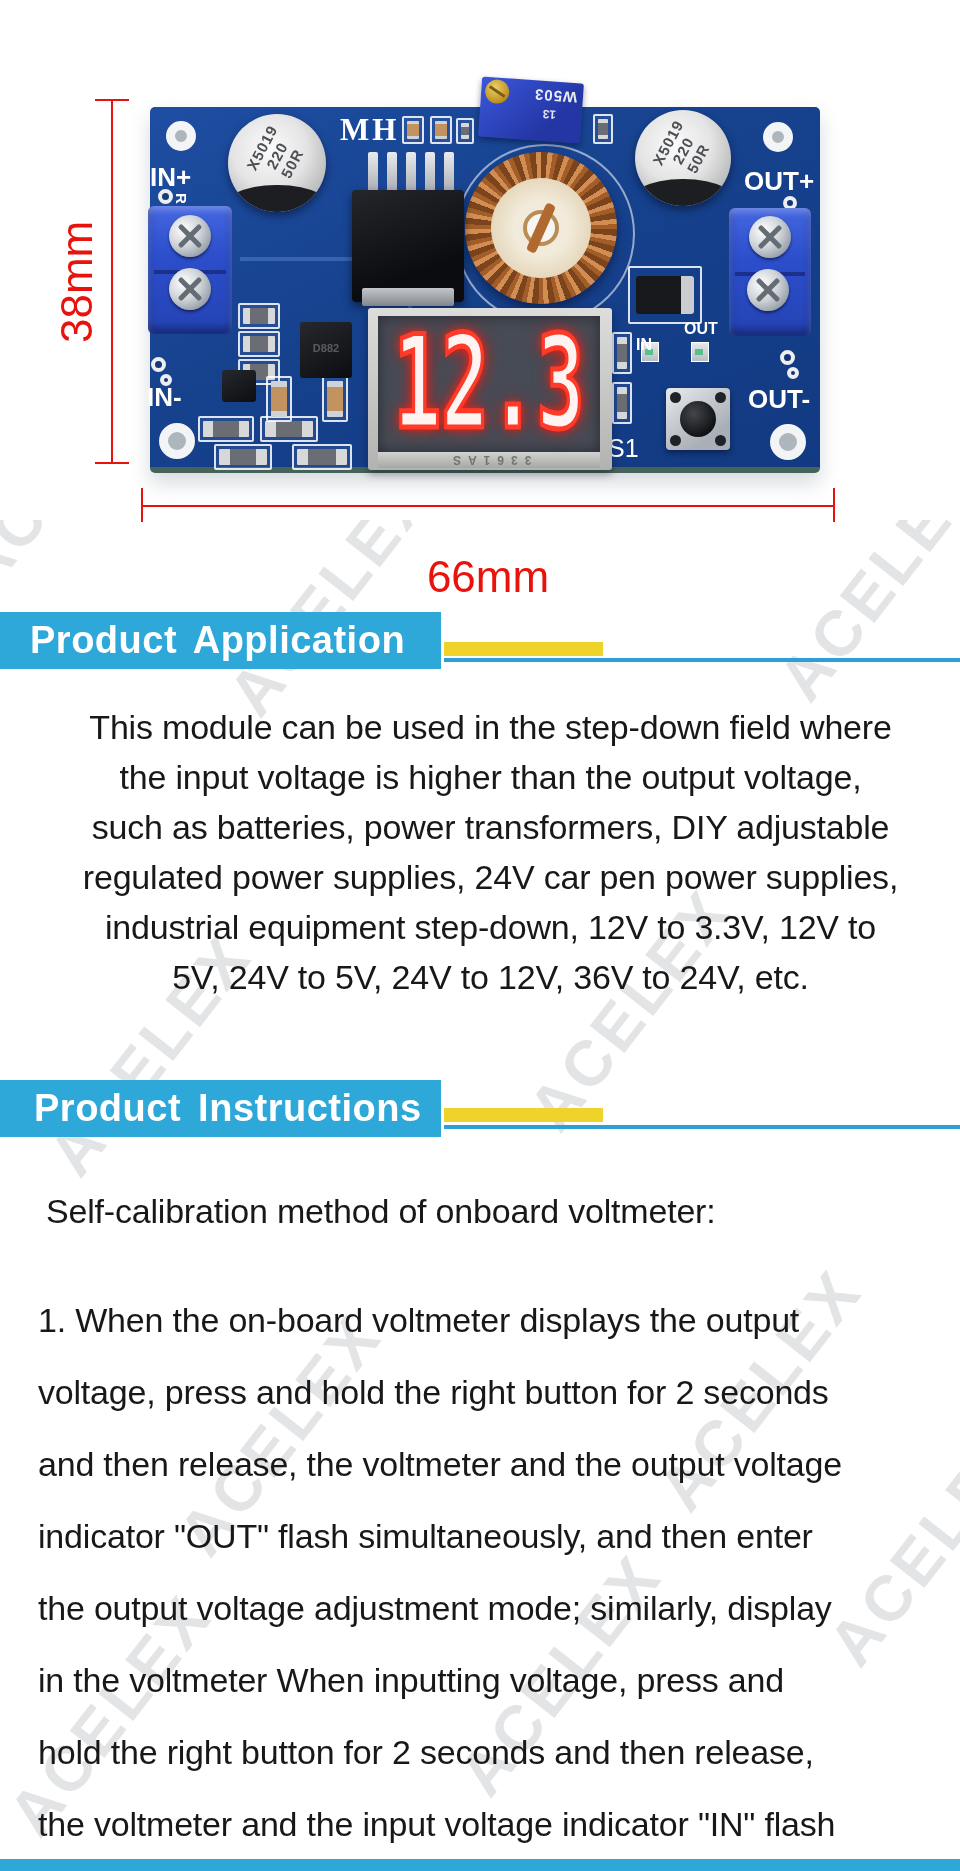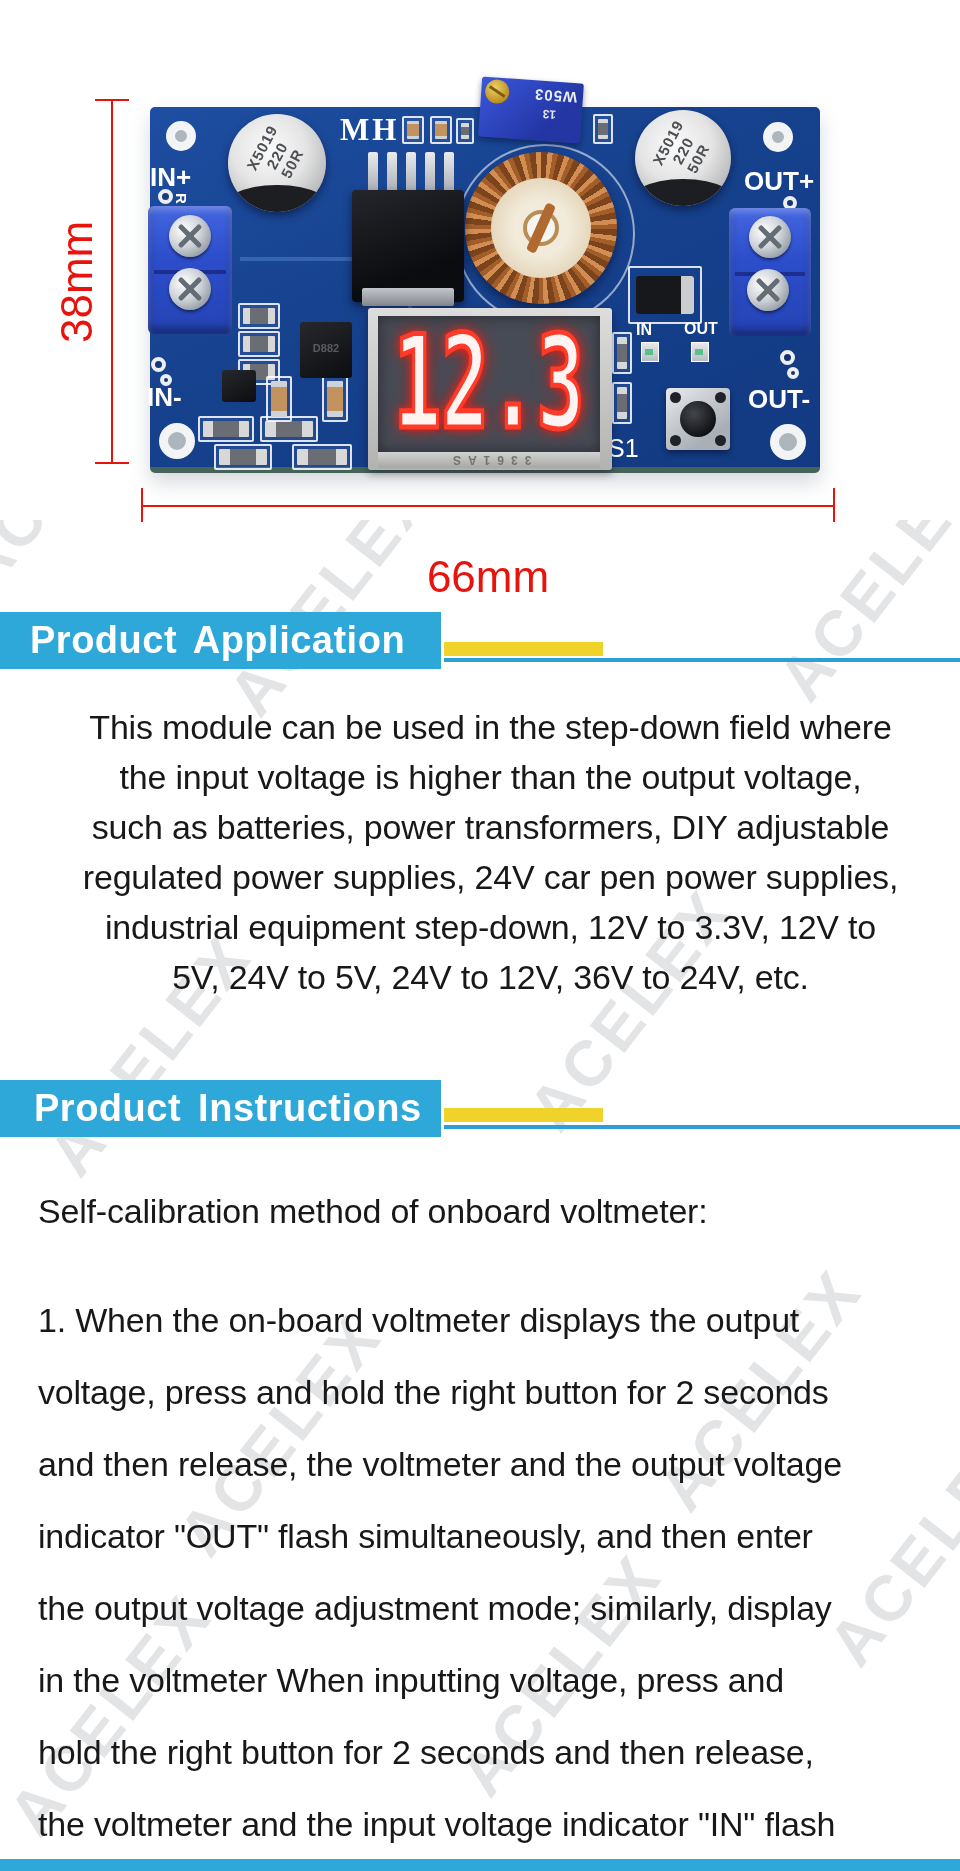--- a/index.html
+++ b/index.html
@@ -265,21 +265,21 @@
   <div class="blackpart" style="left:222px;top:370px;width:34px;height:32px;"></div>
   <div class="rbox" style="left:628px;top:266px;width:74px;height:58px;background:none;"></div>
   <div class="blackpart" style="left:636px;top:276px;width:58px;height:38px;background:linear-gradient(90deg,#17181b 0 78%,#caccd0 78% 100%);"></div>
   <div class="vias"></div>
 
   <div class="silklabel" style="left:340px;top:112px;font-family:'Liberation Serif',serif;font-size:31px;letter-spacing:3px;">MH</div>
   <div class="silklabel" style="left:150px;top:162px;font-size:26px;">IN+</div>
   <div class="silklabel" style="left:147px;top:382px;font-size:26px;">IN-</div>
   <div class="silklabel" style="left:744px;top:166px;font-size:26px;">OUT+</div>
   <div class="silklabel" style="left:748px;top:384px;font-size:26px;">OUT-</div>
-  <div class="silklabel" style="left:636px;top:321px;font-size:16px;">IN</div>
+  <div class="silklabel" style="left:636px;top:336px;font-size:16px;">IN</div>
   <div class="silklabel" style="left:684px;top:320px;font-size:16px;">OUT</div>
   <div class="silklabel" style="left:608px;top:434px;font-size:25px;font-weight:normal;">S1</div>
   <div class="silklabel" style="left:176px;top:190px;font-size:15px;transform:rotate(90deg);">R</div>
 
   <div class="dim" style="left:111px;top:100px;width:2px;height:364px;"></div>
   <div class="dim" style="left:95px;top:99px;width:34px;height:2px;"></div>
   <div class="dim" style="left:95px;top:462px;width:34px;height:2px;"></div>
   <div class="dimlabel" style="left:15px;top:260px;width:120px;height:46px;transform:rotate(-90deg);">38mm</div>
   <div class="dim" style="left:142px;top:505px;width:692px;height:2px;"></div>
   <div class="dim" style="left:141px;top:488px;width:2px;height:34px;"></div>
@@ -294,21 +294,21 @@
 <div class="para" style="top:702px;text-align:center;">This module can be used in the step-down field where
 the input voltage is higher than the output voltage,
 such as batteries, power transformers, DIY adjustable
 regulated power supplies, 24V car pen power supplies,
  industrial equipment step-down, 12V to 3.3V, 12V to
 5V, 24V to 5V, 24V to 12V, 36V to 24V, etc.</div>
 
 <div class="sec-head" style="top:1080px;padding-left:34px;">Product Instructions</div>
 <div class="bar-yellow" style="top:1108px;"></div>
 <div class="bar-line" style="top:1125px;"></div>
-<div class="para" style="top:1186px;">Self-calibration method of onboard voltmeter:</div>
+<div class="para" style="top:1186px;margin-left:8px;">Self-calibration method of onboard voltmeter:</div>
 <div class="para" style="top:1284px;line-height:72px;">1. When the on-board voltmeter displays the output
 voltage, press and hold the right button for 2 seconds
 and then release, the voltmeter and the output voltage
 indicator "OUT" flash simultaneously, and then enter
 the output voltage adjustment mode; similarly, display
 in the voltmeter When inputting voltage, press and
 hold the right button for 2 seconds and then release,
 the voltmeter and the input voltage indicator "IN" flash
 simultaneously, then enter the input voltage
 adjustment mode;</div>

